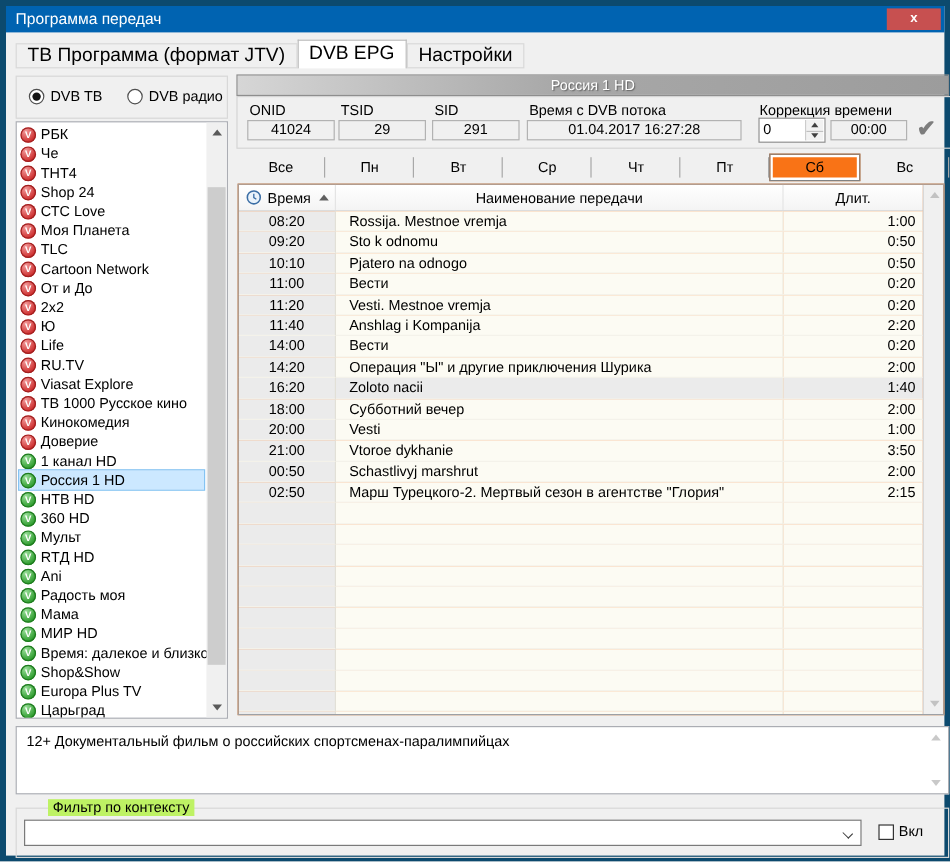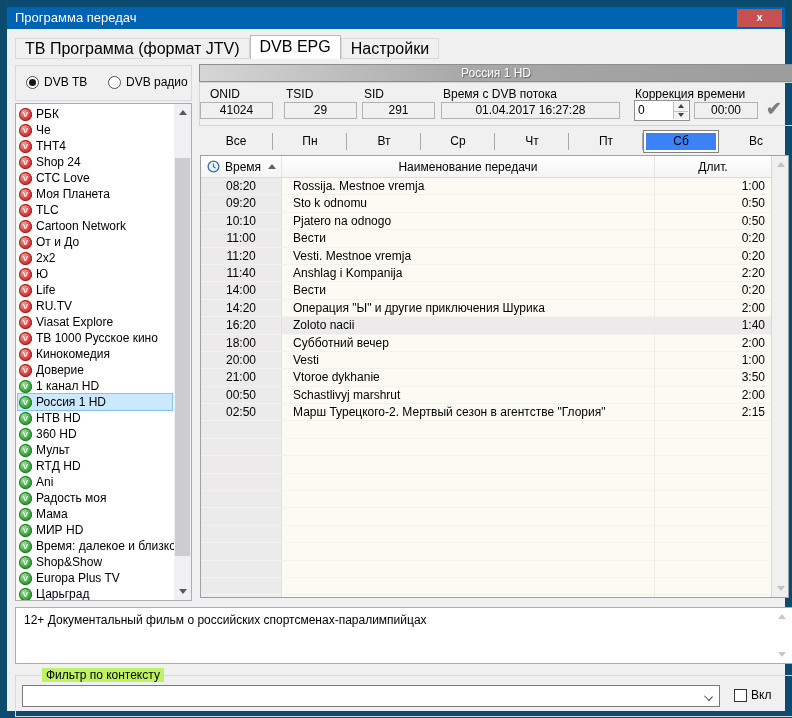--- a/index.html
+++ b/index.html
@@ -1,18 +1,18 @@
 <!DOCTYPE html>
 <html><head>
 <meta charset="utf-8">
 <style>
   * { margin:0; padding:0; box-sizing:border-box; }
   html,body { width:792px; height:718px; }
   body { font-family:"Liberation Sans", sans-serif; font-size:12px; color:#000; background:#f0f0f0; position:relative; overflow:hidden; }
-  .window { position:absolute; inset:0; background:#f0f0f0; border:7px solid #0c4a6e; }
+  .window { position:absolute; inset:0; background:#f0f0f0; border:5px solid #0c4a6e; }
 
   
   .titlebar { position:absolute; top:0; left:0; right:0; height:22px; background:#0063b1; color:#fff; }
   .titlebar .title { position:absolute; left:8px; top:0; line-height:22px; font-size:13px; }
   .close-btn { position:absolute; right:3px; top:2px; width:45px; height:18px; background:#c75050; color:#fff;
                text-align:center; line-height:17px; font-size:11px; font-weight:bold; cursor:default; }
 
   
   .tabbar { position:absolute; top:22px; left:0; right:0; height:30px; display:flex; align-items:flex-end; padding-left:8px; }
   .tab { height:21px; background:#f0f0f0; border:1px solid #d9d9d9; padding:0 9px; line-height:19px; font-size:16px; margin-right:0; }
@@ -43,40 +43,40 @@
   .sthumb { position:absolute; left:1px; right:1px; top:54px; height:398px; background:#cdcdcd; }
 
   
   .chan-header { position:absolute; left:192px; top:57px; width:594px; height:18px;
                  background:linear-gradient(90deg,#d6d6d6 0%,#a8a8a8 45%,#9c9c9c 100%);
                  border:1px solid #8e8e8e; color:#fff; text-align:center; line-height:16px;
                  text-shadow:1px 1px 1px rgba(70,70,70,.7); }
   .fields-box { position:absolute; left:192px; top:75px; width:668px; height:44px; border:1px solid #d5d5d5; }
   .flabel { position:absolute; top:4px; }
   .finput { position:absolute; top:19px; height:17px; background:#f0f0f0; border:1px solid #b2b2b2; text-align:center; line-height:15px; }
-  .f-onid-l { left:10px; }  .f-onid { left:0;  width:73px; }
+  .f-onid-l { left:10px; }  .f-onid { left:8px;  width:73px; }
   .f-tsid-l { left:86px; }  .f-tsid { left:84px; width:73px; }
   .f-sid-l  { left:164px; } .f-sid  { left:162px; width:73px; }
   .f-time-l { left:243px; } .f-time { left:241px; width:179px; }
   .f-corr-l { left:435px; }
   .spinbox { position:absolute; left:434px; top:17px; width:56px; height:21px; background:#fff; border:1px solid #8f8f8f; }
   .spinval { position:absolute; left:3px; top:1px; line-height:17px; }
   .spinbtns { position:absolute; right:1px; top:1px; bottom:1px; width:15px; border-left:1px solid #c0c0c0; }
   .spinbtn { position:absolute; left:0; right:0; height:50%; background:#f2f2f2; display:flex; align-items:center; justify-content:center; }
   .spinbtn.dn { bottom:0; border-top:1px solid #c0c0c0; }
   .tri-up-xs { width:0;height:0;border-left:3px solid transparent;border-right:3px solid transparent;border-bottom:4px solid #404040; }
   .tri-down-xs { width:0;height:0;border-left:3px solid transparent;border-right:3px solid transparent;border-top:4px solid #404040; }
   .f-offset { left:494px; width:64px; }
   .apply-check { position:absolute; left:566px; top:14px; font-size:19px; color:#7d7d7d; font-weight:bold; }
 
   
   .day-tabs { position:absolute; left:192px; top:123px; width:594px; height:23px; display:flex; }
   .day-tab { flex:1; position:relative; text-align:center; line-height:23px; }
   .day-tab::after { content:''; position:absolute; right:0; top:3px; bottom:3px; width:1px; background:#a8a8a8; }
-  .day-tab.sel { background:#3b82f6; border:1px solid #828282; box-shadow:inset 0 0 0 2px #fff; line-height:21px; }
+  .day-tab.sel { background:#f97316; border:1px solid #828282; box-shadow:inset 0 0 0 2px #fff; line-height:21px; }
   .day-tab.sel::after { display:none; }
 
   
   .ptable { position:absolute; left:193px; top:148px; width:589px; height:443px; background:#f97316; border:1px solid #9da0a5; overflow:hidden; }
   .thead { position:absolute; top:0; left:0; right:17px; height:22px; background:linear-gradient(#ffffff,#f4f4f4); border-bottom:1px solid #dcdcdc; display:flex; }
   .th { border-right:1px solid #e4e4e4; display:flex; align-items:center; }
   .th-time { width:81px; padding:0 5px 0 6px; gap:5px; }
   .th-name { flex:1; justify-content:center; }
   .th-dur  { width:116px; justify-content:center; border-right:none; }
   .sort-arrow { margin-left:auto; width:0; height:0; border-left:4px solid transparent; border-right:4px solid transparent; border-bottom:5px solid #606060; }

